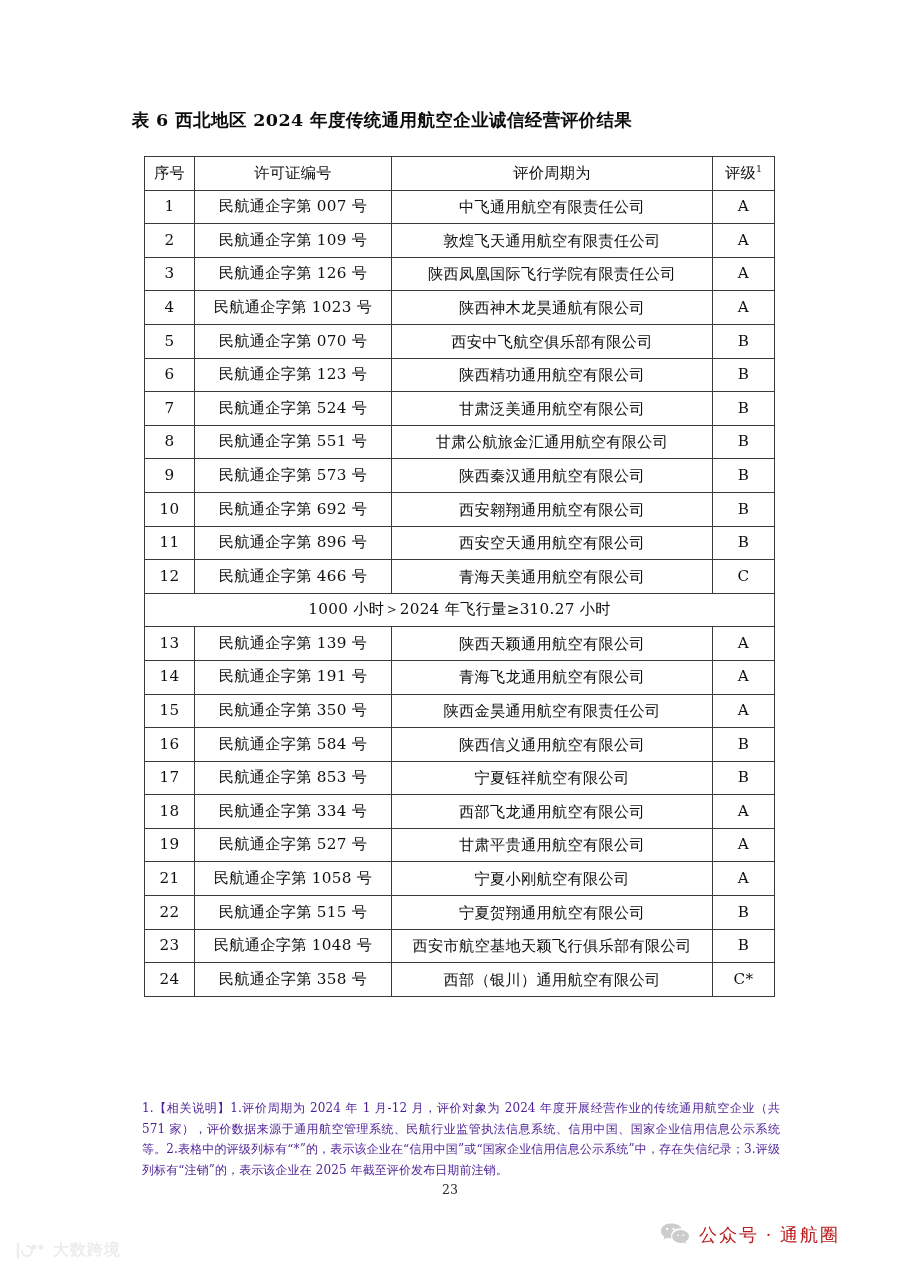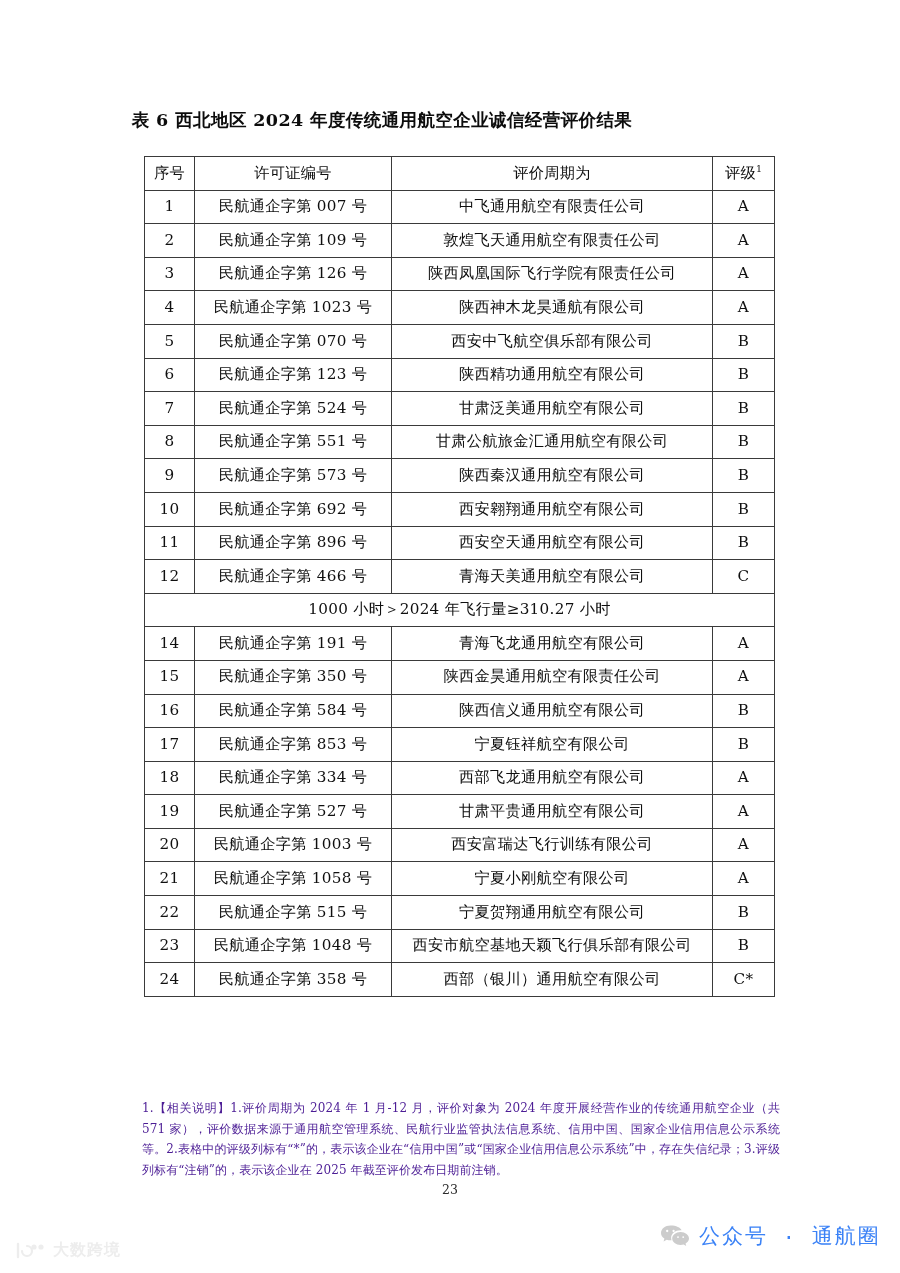--- a/index.html
+++ b/index.html
@@ -79,21 +79,21 @@
     vertical-align: super;
     letter-spacing: 0;
   }
   td.group {
     font-size: 15.6px;
     height: 36px;
     letter-spacing: 0.5px;
   }
   td.idx   { font-size: 15px; font-family: "DejaVu Serif","Liberation Serif",serif; }
   td.lic   { font-size: 15.2px; letter-spacing: 0.2px; }
-  td.name  { font-size: 15.2px; letter-spacing: 0.2px; }
+  td.name  { font-size: 15.2px; letter-spacing: 0.2px; font-family: Liberation Serif, serif; }
   td.rate  { font-size: 15px; }
 
   
   .footnote {
     position: absolute;
     left: 142px;
     top: 1098px;
     width: 638px;
     font-size: 12px;
     line-height: 1.72;
@@ -138,23 +138,23 @@
 
   .wm-right {
     position: absolute;
     left: 660px;
     top: 1222px;
     display: flex;
     align-items: center;
     gap: 9px;
   }
   .wm-right .wm-text {
-    font-family: Liberation Mono, monospace;
-    font-size: 21px;
-    color: #3b82f6;
+    font-family: Liberation Serif, serif;
+    font-size: 18px;
+    color: #b91c1c;
     letter-spacing: 2px;
   }
   .wm-right .wx-icon svg { display: block; }
 </style>
 </head>
 <body>
 
 <div class="page">
 
   <div class="doc-title">表 6  西北地区 2024 年度传统通用航空企业诚信经营评价结果</div>
@@ -245,20 +245,26 @@
           <tr>
             <td class="idx">12</td>
             <td class="lic">民航通企字第 466 号</td>
             <td class="name">青海天美通用航空有限公司</td>
             <td class="rate">C</td>
           </tr>
           <tr>
             <td class="group" colspan="4">1000 小时＞2024 年飞行量≥310.27 小时</td>
           </tr>
           <tr>
+            <td class="idx">13</td>
+            <td class="lic">民航通企字第 139 号</td>
+            <td class="name">陕西天颖通用航空有限公司</td>
+            <td class="rate">A</td>
+          </tr>
+          <tr>
             <td class="idx">14</td>
             <td class="lic">民航通企字第 191 号</td>
             <td class="name">青海飞龙通用航空有限公司</td>
             <td class="rate">A</td>
           </tr>
           <tr>
             <td class="idx">15</td>
             <td class="lic">民航通企字第 350 号</td>
             <td class="name">陕西金昊通用航空有限责任公司</td>
             <td class="rate">A</td>
@@ -278,26 +284,20 @@
           <tr>
             <td class="idx">18</td>
             <td class="lic">民航通企字第 334 号</td>
             <td class="name">西部飞龙通用航空有限公司</td>
             <td class="rate">A</td>
           </tr>
           <tr>
             <td class="idx">19</td>
             <td class="lic">民航通企字第 527 号</td>
             <td class="name">甘肃平贵通用航空有限公司</td>
-            <td class="rate">A</td>
-          </tr>
-          <tr>
-            <td class="idx">20</td>
-            <td class="lic">民航通企字第 1003 号</td>
-            <td class="name">西安富瑞达飞行训练有限公司</td>
             <td class="rate">A</td>
           </tr>
           <tr>
             <td class="idx">21</td>
             <td class="lic">民航通企字第 1058 号</td>
             <td class="name">宁夏小刚航空有限公司</td>
             <td class="rate">A</td>
           </tr>
           <tr>
             <td class="idx">22</td>

